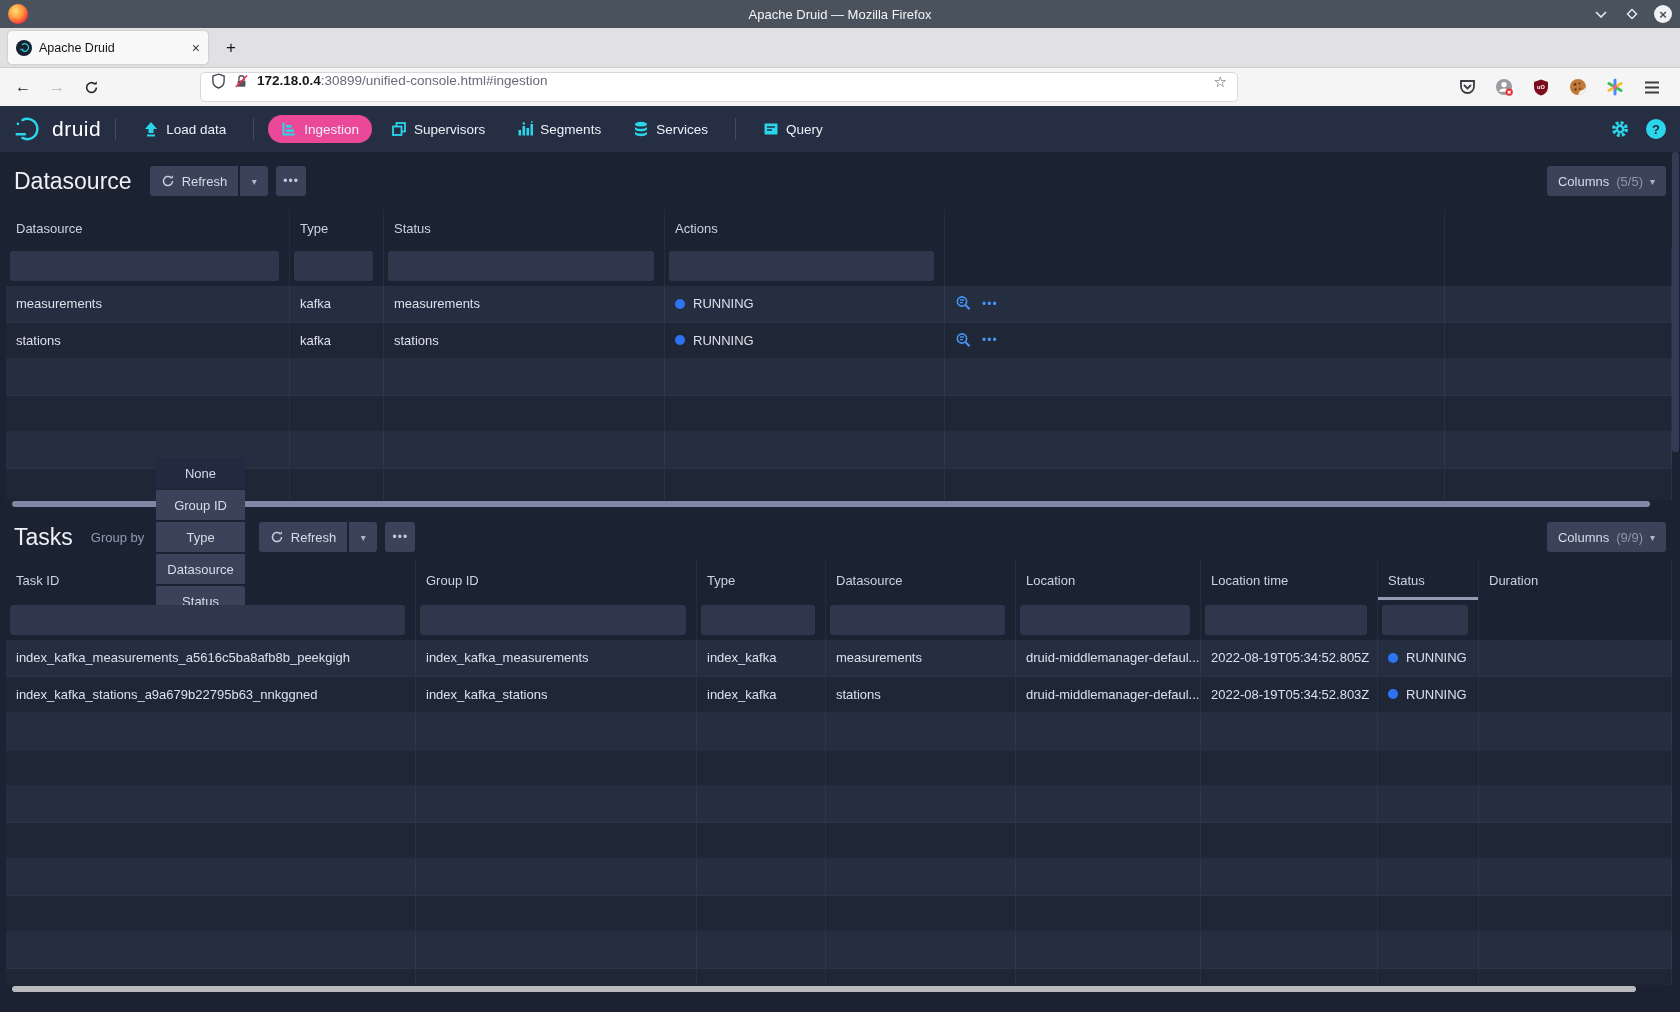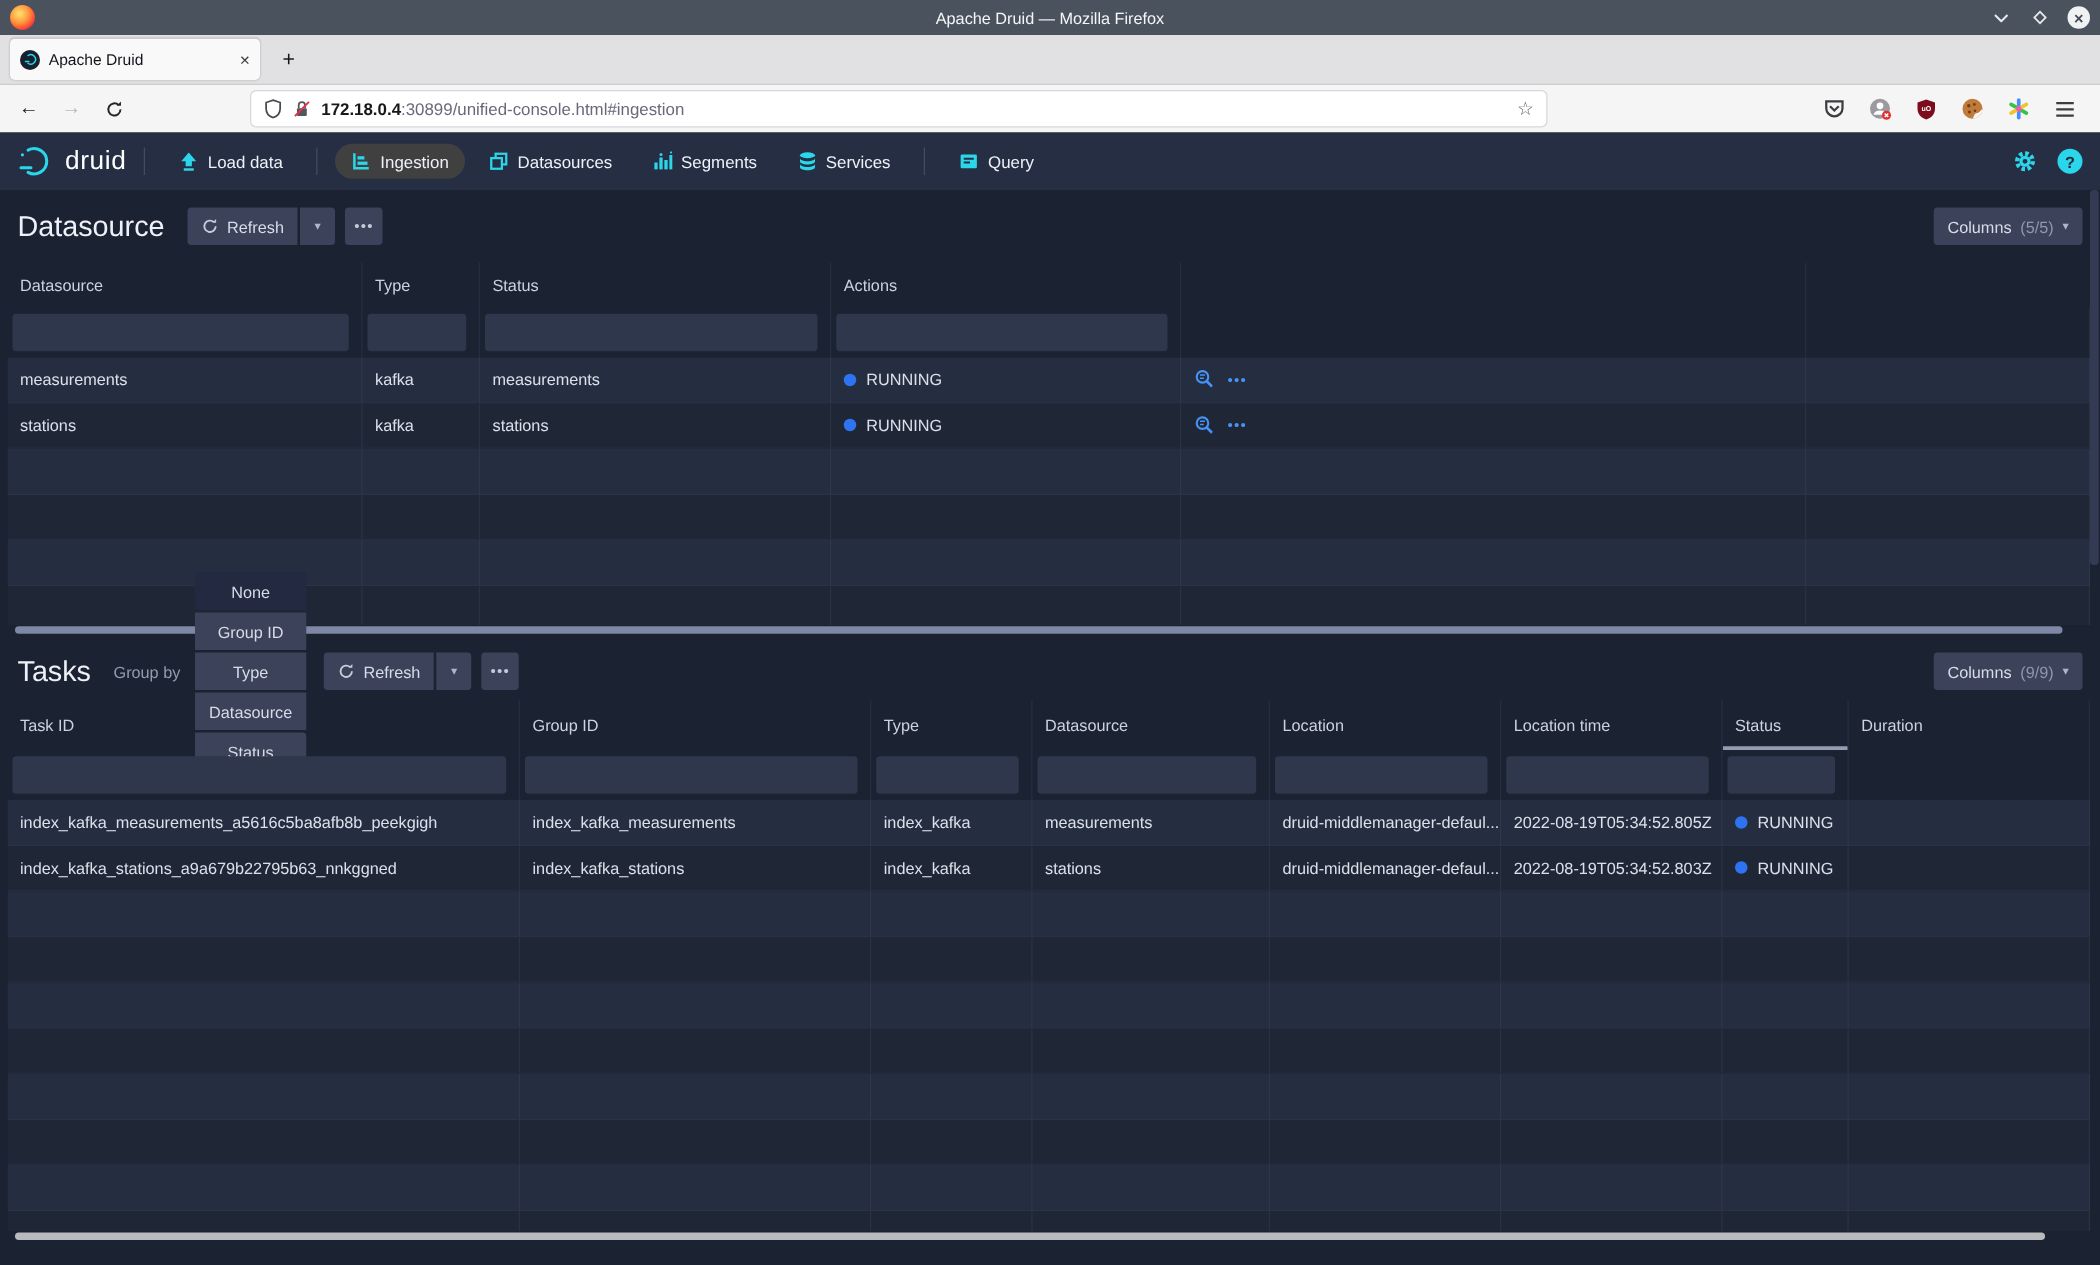--- a/index.html
+++ b/index.html
@@ -22,36 +22,36 @@
   .tab-title { flex:1; font-size:12.5px; color:#15141a; white-space:nowrap; overflow:hidden; }
   .tab-close { font-size:14px; color:#3a3a40; }
   .favicon { width:16px; height:16px; border-radius:50%; background:#17202e; display:flex; align-items:center; justify-content:center; }
   .newtab { width:26px; height:26px; margin:0 0 6px 10px; font-size:17px; color:#15141a; display:flex; align-items:center; justify-content:center; border-radius:4px; }
 
   .toolbar { height:38px; background:#f5f5f6; display:flex; align-items:center; padding:0 10px; }
   .navbtn { width:26px; height:26px; display:flex; align-items:center; justify-content:center; font-size:16px; color:#24242a; }
   .navbtn.disabled { color:#b9b9c0; }
   .navbtn + .navbtn { margin-left:8px; }
   .urlbar { margin-left:96px; width:1038px; height:30px; background:#ffffff; border:1px solid #d8d8dc; border-radius:5px;
-    display:flex; align-items:center; padding:0 10px; gap:8px; }
+    display:flex; padding:0 10px; gap:8px; }
   .url-text { flex:1; font-size:13.5px; white-space:nowrap; overflow:hidden; }
   .url-domain { color:#17171c; font-weight:bold; }
   .url-rest { color:#69697a; }
   .url-star { font-size:15px; color:#55555e; }
   .ext-icons { display:flex; align-items:center; gap:17px; margin-left:auto; margin-right:8px; }
   .ext { width:20px; height:20px; display:flex; align-items:center; justify-content:center; }
 
   
   .appnav { height:46px; background:#262e43; display:flex; align-items:center; padding:0 14px; }
   .brand { display:flex; align-items:center; gap:8px; }
   .brand-name { color:#ffffff; font-size:21px; font-weight:300; letter-spacing:.5px; }
   .nav-sep { width:1px; height:22px; background:#434b63; margin:0 14px; }
   .nav-items { display:flex; align-items:center; gap:6px; }
   .nav-item { display:flex; align-items:center; gap:7px; padding:6px 13px; border-radius:16px; color:#eef1f8; font-size:13.5px; cursor:default; }
-  .nav-item.active { background:#404040; }
+  .nav-item.active { background:#ec4899; }
   .appnav-right { margin-left:auto; display:flex; align-items:center; gap:16px; }
   .help-circle { width:20px; height:20px; border-radius:50%; background:#2bd6ea; color:#222a3e; font-size:13px; font-weight:bold; display:flex; align-items:center; justify-content:center; }
 
   
   .section-header { display:flex; align-items:center; padding:0 14px; }
   .sup-header { height:58px; }
   .tasks-header { height:46px; }
   .sec-title { color:#eef1f7; font-size:23px; font-weight:500; margin-right:18px; }
   .groupby-label { color:#949bb0; font-size:13px; margin-right:12px; }
   .btn { background:#3b4259; color:#d7dce8; font-size:13px; border-radius:3px; height:30px;
@@ -248,21 +248,21 @@
       </span>
       <span>Ingestion</span>
     </div>
     <div class="nav-item">
       <span>
         <svg width="16" height="16" viewBox="0 0 16 16">
             <rect x="5.5" y="2" width="8.5" height="8.5" fill="none" stroke="#2bd6ea" stroke-width="1.8"></rect>
             <rect x="2" y="5.5" width="8.5" height="8.5" fill="#262e43" stroke="#2bd6ea" stroke-width="1.8"></rect>
           </svg>
       </span>
-      <span>Datasources</span>
+      <span>Supervisors</span>
     </div>
     <div class="nav-item">
       <span>
         <svg width="16" height="16" viewBox="0 0 16 16">
             <rect x="1.5" y="9" width="2.6" height="5.5" fill="#2bd6ea"></rect>
             <rect x="5.5" y="5" width="2.6" height="9.5" fill="#2bd6ea"></rect>
             <rect x="9.5" y="7" width="2.6" height="7.5" fill="#2bd6ea"></rect>
             <rect x="13.5" y="3" width="2.6" height="11.5" fill="#2bd6ea"></rect>
             <circle cx="6.8" cy="2.5" r="1.2" fill="#2bd6ea"></circle>
             <circle cx="14.8" cy="0.9" r="0.9" fill="#2bd6ea"></circle>

